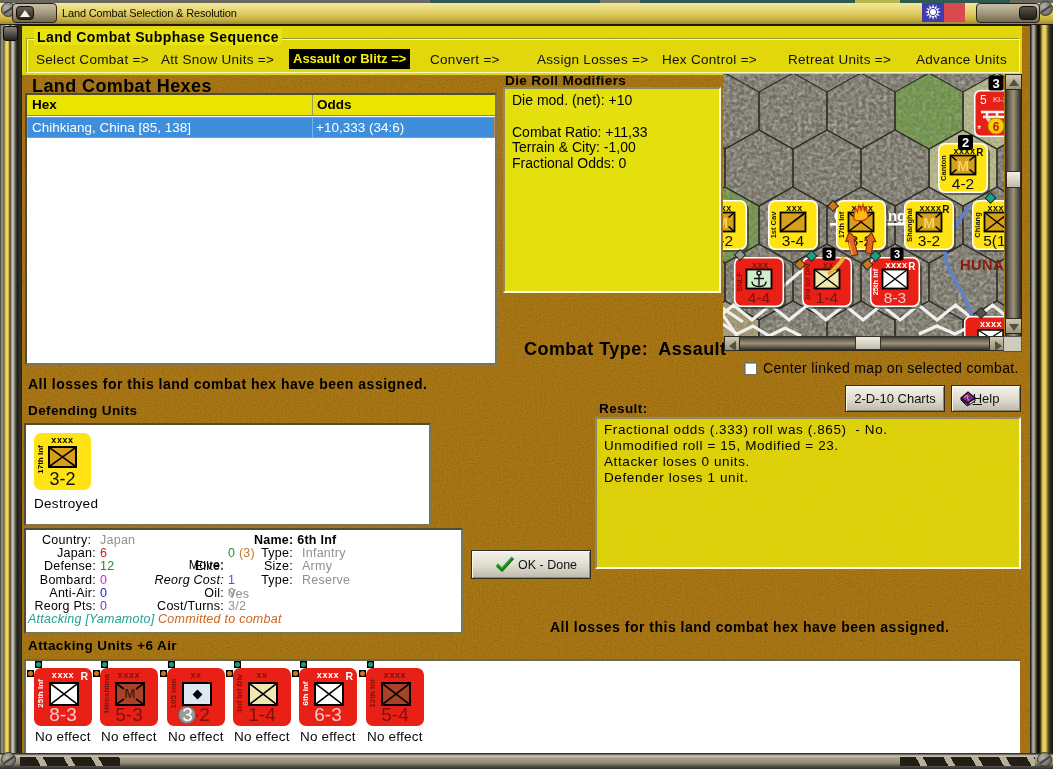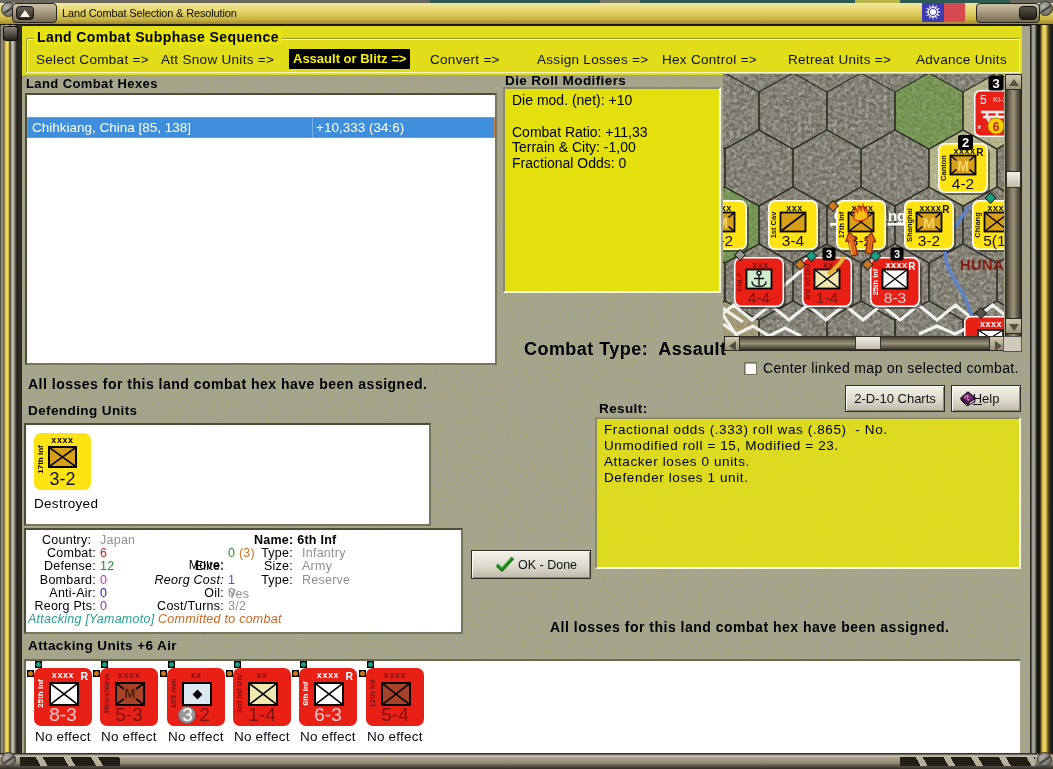--- a/index.html
+++ b/index.html
@@ -22,29 +22,29 @@
 #flagblue{left:0;top:0;width:22px;height:19px;background:#3c3cb0}
 
 #bdL{left:0;top:25px;width:22px;height:728px;background:linear-gradient(90deg,#1a1812 0,#8a8878 1px,#8a8878 3px,#55524a 4px,#caa83c 5px,#eed85c 6px,#eed85c 8px,#b89430 9px,#2a2822 10px,#8d8a80 11px,#b8b5ab 12px,#cfccc2 13px,#6b6759 15px,#23211a 17px,#23211a 19px,#3a3830 20px,#1c1a14 22px)}
 #bdLthumb{left:3px;top:26px;width:15px;height:15px;background:linear-gradient(#8a857a,#26231c);border:1px solid #0c0b08;border-radius:3px}
 
 #bdR{left:1030px;top:25px;width:23px;height:728px;background:linear-gradient(90deg,#12110c 0,#3c3a32 1px,#b8b4aa 3px,#8d8a80 5px,#45423a 6px,#0c0b08 8px,#1c1a12 10px,#caa83c 12px,#f0dc6a 14px,#ddc254 16px,#6b5a20 18px,#2a2a22 20px,#16150f 23px)}
 
 #bdB{left:0;top:753px;width:1053px;height:16px;background:linear-gradient(#15130f,#cfcabc 3px,#a89f88 5px,#948b74 10px,#55534b 13px,#302e28)}
 .bslash{top:757px;height:9px;background:repeating-linear-gradient(60deg,#221e16 0 18px,#b8af98 18px 24px)}
 
-#content{left:22px;top:26px;width:1008px;height:727px;background:#a3a3a3}
+#content{left:22px;top:26px;width:1008px;height:727px;background:#a16207}
 
 #seqband{left:0px;top:0px;width:1000px;height:49px;background:rgba(233,229,10,0.88)}
 #seqbox{left:4px;top:12px;width:994px;height:35px;border:1px solid #f6f6c9;border-top-color:#9a9a2a;border-left-color:#9a9a2a;box-shadow:inset 1px 1px 0 #fafad0}
 #seqlbl{left:12px;top:3px;font-size:14px;letter-spacing:.4px;background:#e8e411;padding:0 3px}
 .seq{top:26px;font-size:13.5px;color:#111;letter-spacing:.3px}
 #seqhlt{left:267px;top:23px;font-size:13px;color:#f5f00a;font-weight:bold;background:#000;padding:2px 4px 3px}
 
-#lchlbl{left:4px;top:50px;font-size:13px;letter-spacing:.4px}
+#lchlbl{left:10px;top:50px;font-size:18px;letter-spacing:.4px}
 #lv{left:3px;top:67px;width:472px;height:272px;background:#fff;border:2px solid;border-color:#4e4e38 #76765c #76765c #4e4e38}
 #lvhead{left:0;top:0;width:468px;height:21px;background:#e9e500;border-bottom:1px solid #8a8a60}
 #lvhead .cell{top:2px;font-size:13.5px;font-weight:bold}
 #lvdiv{left:285px;top:0;width:1px;height:21px;background:#9a9a70}
 #lvrow{left:0;top:22px;width:468px;height:21px;background:#3f8edc;border:1px solid #c08a50}
 #lvrow .cell{top:2px;font-size:13.5px;color:#fff}
 
 #drmlbl{left:483px;top:47px;font-size:13.5px;letter-spacing:.4px}
 #drm{left:481px;top:61px;width:218px;height:206px;background:#e4e00e;border:2px solid;border-color:#8a8a68 #fbfbe8 #fbfbe8 #8a8a68;font-size:14px;padding:4px 0 0 7px;line-height:15.8px}
 #ctype{left:502px;top:313px;font-size:18px;letter-spacing:.45px}
@@ -99,20 +99,25 @@
   <div class="abs seq" style="left:14px">Select Combat =&gt;</div>
   <div class="abs seq" style="left:139px">Att Snow Units =&gt;</div>
   <div class="abs" id="seqhlt">Assault or Blitz =&gt;</div>
   <div class="abs seq" style="left:408px">Convert =&gt;</div>
   <div class="abs seq" style="left:515px">Assign Losses =&gt;</div>
   <div class="abs seq" style="left:640px">Hex Control =&gt;</div>
   <div class="abs seq" style="left:766px">Retreat Units =&gt;</div>
   <div class="abs seq" style="left:894px">Advance Units</div>
   <div class="abs b" id="lchlbl">Land Combat Hexes</div>
   <div class="abs" id="lv">
+    <div class="abs" id="lvhead">
+          <div class="abs cell" style="left:5px">Hex</div>
+          <div class="abs cell" style="left:290px">Odds</div>
+          <div class="abs" id="lvdiv"></div>
+        </div>
     <div class="abs" id="lvrow">
           <div class="abs cell" style="left:4px">Chihkiang, China [85, 138]</div>
           <div class="abs cell" style="left:288px">+10,333 (34:6)</div>
           <div class="abs" style="left:284px;top:0;width:1px;height:20px;background:#78b4ec"></div>
         </div>
   </div>
   <div class="abs b" id="drmlbl">Die Roll Modifiers</div>
   <div class="abs" id="drm">Die mod. (net): +10<br><br>Combat Ratio: +11,33<br>Terrain &amp; City: -1,00<br>Fractional Odds: 0</div>
   <div class="abs b" id="ctype">Combat Type:&nbsp; Assault</div>
   <div class="abs" id="cb"></div>
@@ -140,21 +145,21 @@
     </div>
     <div class="abs" id="destroyed">Destroyed</div>
   </div>
   <div class="abs" id="stats">
         <div class="r">
           <div class="e" style="left:16px;width:70px;">Country:</div>
           <div class="e" style="left:74px;color:#909090;">Japan</div>
           <div class="e" style="left:228px;font-weight:bold;">Name: 6th Inf</div>
         </div>
 <div class="r">
-          <div class="e" style="left:0px;width:70px;text-align:right;">Combat:</div>
+          <div class="e" style="left:0px;width:70px;text-align:right;">Japan:</div>
           <div class="e" style="left:74px;color:#cc2222;">6</div>
           <div class="e" style="left:100px;width:98px;text-align:right;margin-top:12px;">Move:</div>
           <div class="e" style="left:202px;color:#2a8a2a;">0 <span style="color:#cc7722">(3)</span></div>
           <div class="e" style="left:220px;width:47px;text-align:right;">Type:</div>
           <div class="e" style="left:276px;color:#909090;">Infantry</div>
         </div>
 <div class="r">
           <div class="e" style="left:0px;width:70px;text-align:right;">Defense:</div>
           <div class="e" style="left:74px;color:#2a8a2a;">12</div>
           <div class="e" style="left:100px;width:98px;text-align:right;">Elite:</div>

